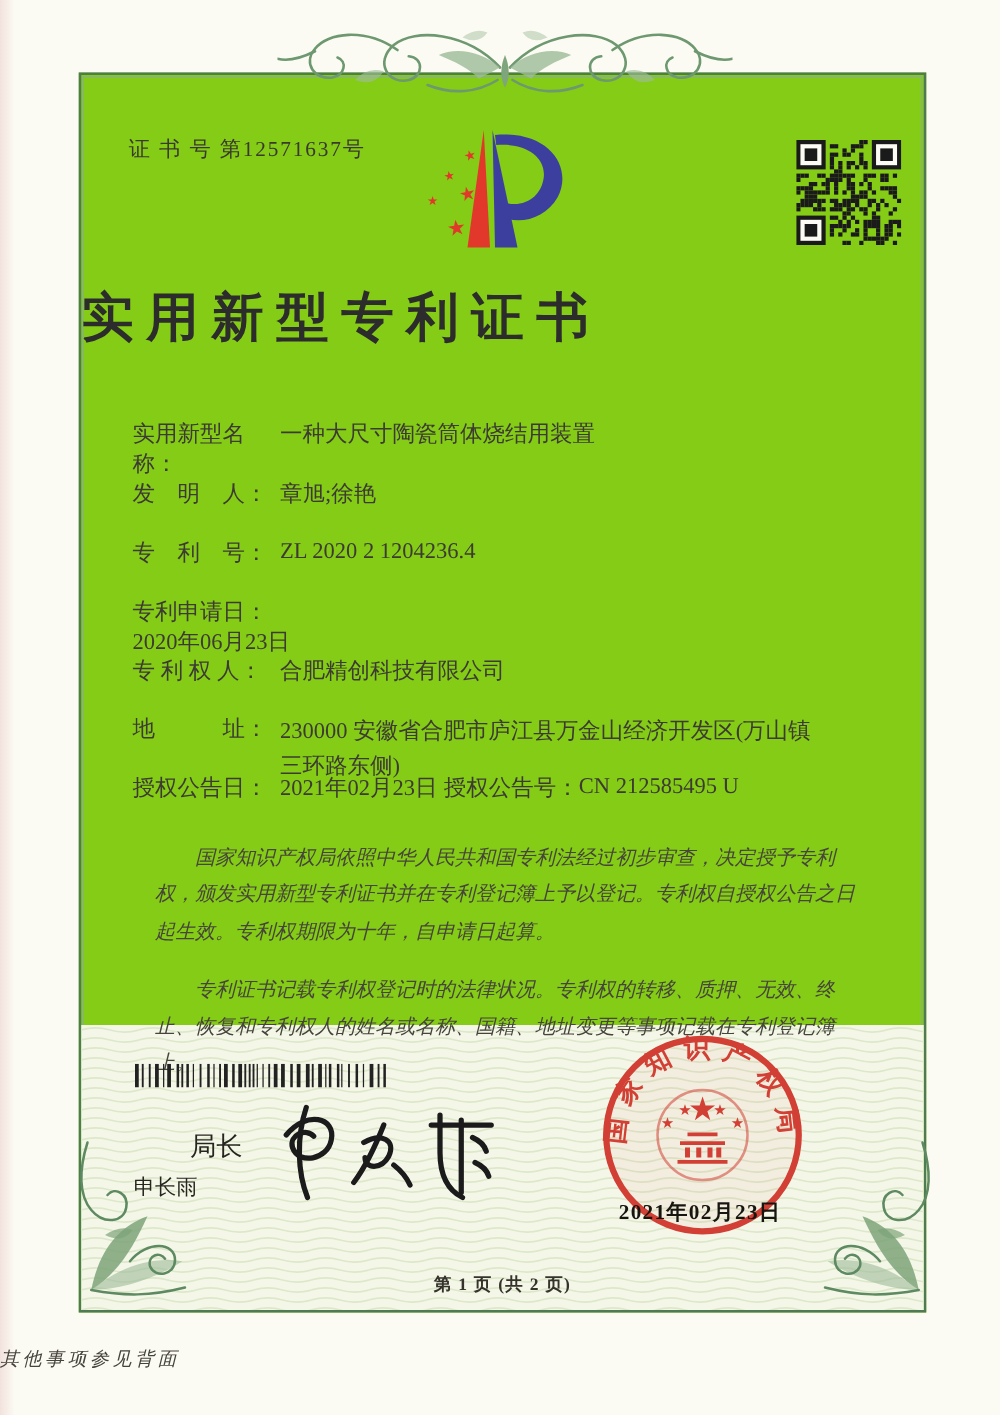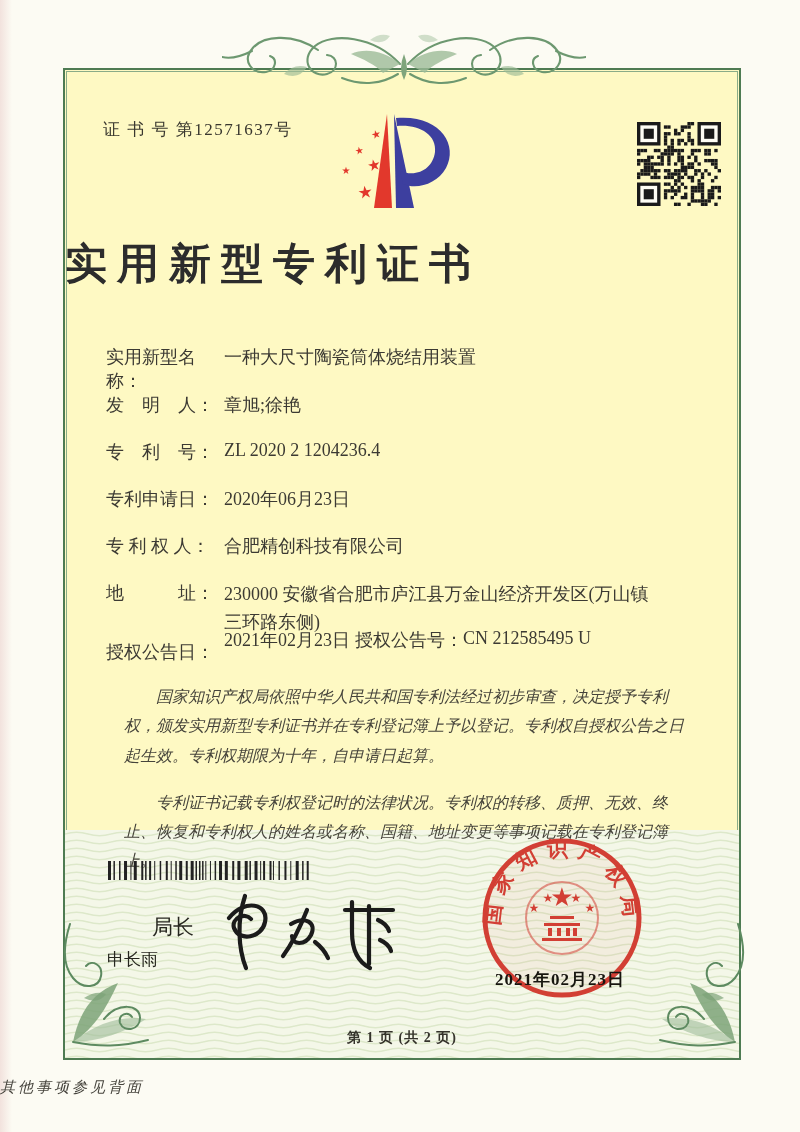--- a/index.html
+++ b/index.html
@@ -4,39 +4,39 @@
 <style>
   html,body{margin:0;padding:0;}
   body{
     width:800px;height:1132px;position:relative;overflow:hidden;
     background:#fcfbf3;
     font-family:"Liberation Serif","DejaVu Serif",serif;
   }
   .scan-edge{position:absolute;left:0;top:0;width:12px;height:100%;
     background:linear-gradient(90deg,#f2e2dd,rgba(252,251,243,0));}
   
-  .cert{position:absolute;left:63px;top:68px;width:674px;height:988px;
-    border:2px solid #4e7b52;background:#fef9c3;}
+  .cert{position:absolute;left:63px;top:58px;width:674px;height:988px;
+    border:2px solid #4e7b52;background:#84cc16;}
   .cert-inner{position:absolute;inset:1px;border:1px solid #8aac88;pointer-events:none;}
   .wave-band{position:absolute;left:0;right:0;top:760px;bottom:0;background:#f4f7e8;}
   .wave-band svg{display:block;width:100%;height:100%;}
   
   .cert-no{position:absolute;left:38px;top:48px;font-size:17px;letter-spacing:1.5px;color:#3a382f;}
   .logo{position:absolute;left:268px;top:38px;}
   .qr{position:absolute;left:572px;top:52px;}
   .title{position:absolute;left:0;top:166px;width:100%;text-align:left;
     font-size:42px;font-weight:bold;letter-spacing:10px;color:#2c2c2c;}
   
   .row{position:absolute;left:41px;display:flex;font-size:18px;color:#3c3a33;}
   .row .lab{width:118px;flex:none;}
   .row .val{white-space:nowrap;}
   .row.addr .val{white-space:normal;width:434px;line-height:1.55;}
   .row.grant .g1{width:249px;flex:none;display:flex;}
-  .row.grant .g1 .lab{width:118px;margin-top:12px;}
-  .r-name{top:275px;} .r-inv{top:323px;} .r-pno{top:370px;} .r-fdate{top:417px;}
+  .row.grant .g1 .lab{width:118px;}
+  .r-name{top:275px;} .r-inv{top:323px;} .r-pno{top:370px;} .r-fdate{top:417px;flex-direction:column;}
   .r-owner{top:464px;} .r-addr{top:511px;} .r-grant{top:558px;}
   
   .body-text{position:absolute;left:41px;top:594px;width:598px;
     font-size:16px;font-style:italic;line-height:1.83;color:#46443b;}
   .body-text p{margin:18px;text-indent:2em;}
   
   .barcode{position:absolute;left:43px;top:791px;}
   .signer-title{position:absolute;left:42px;top:843px;font-size:21px;color:#26261f;
     font-family:Liberation Sans, sans-serif;margin-left:45px;}
   .signer-name{position:absolute;left:42px;top:878px;font-size:17px;color:#26261f;

